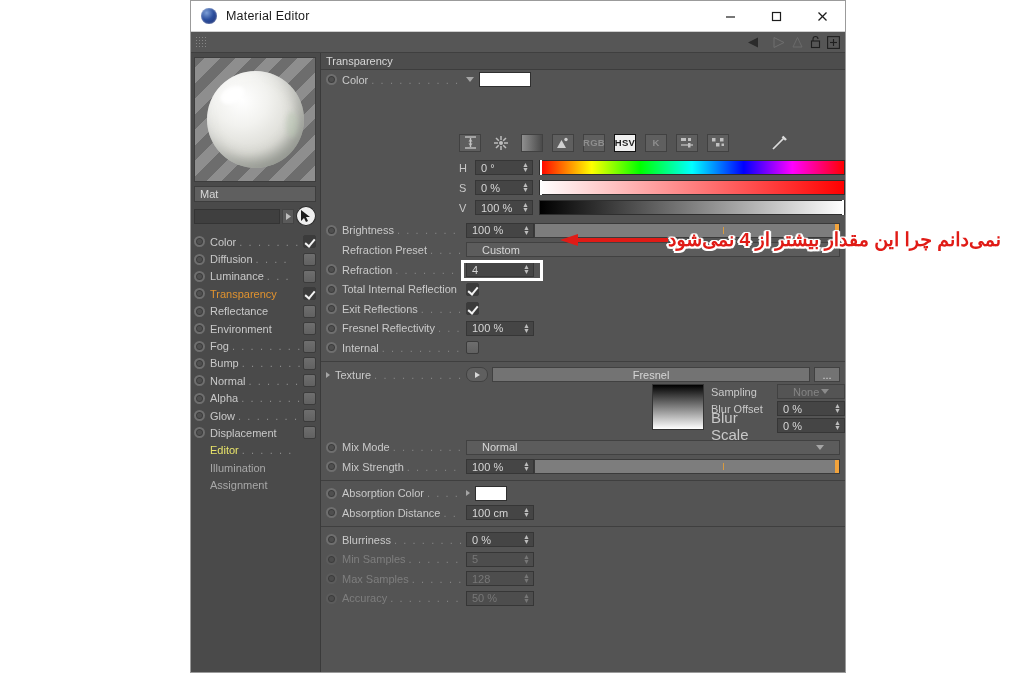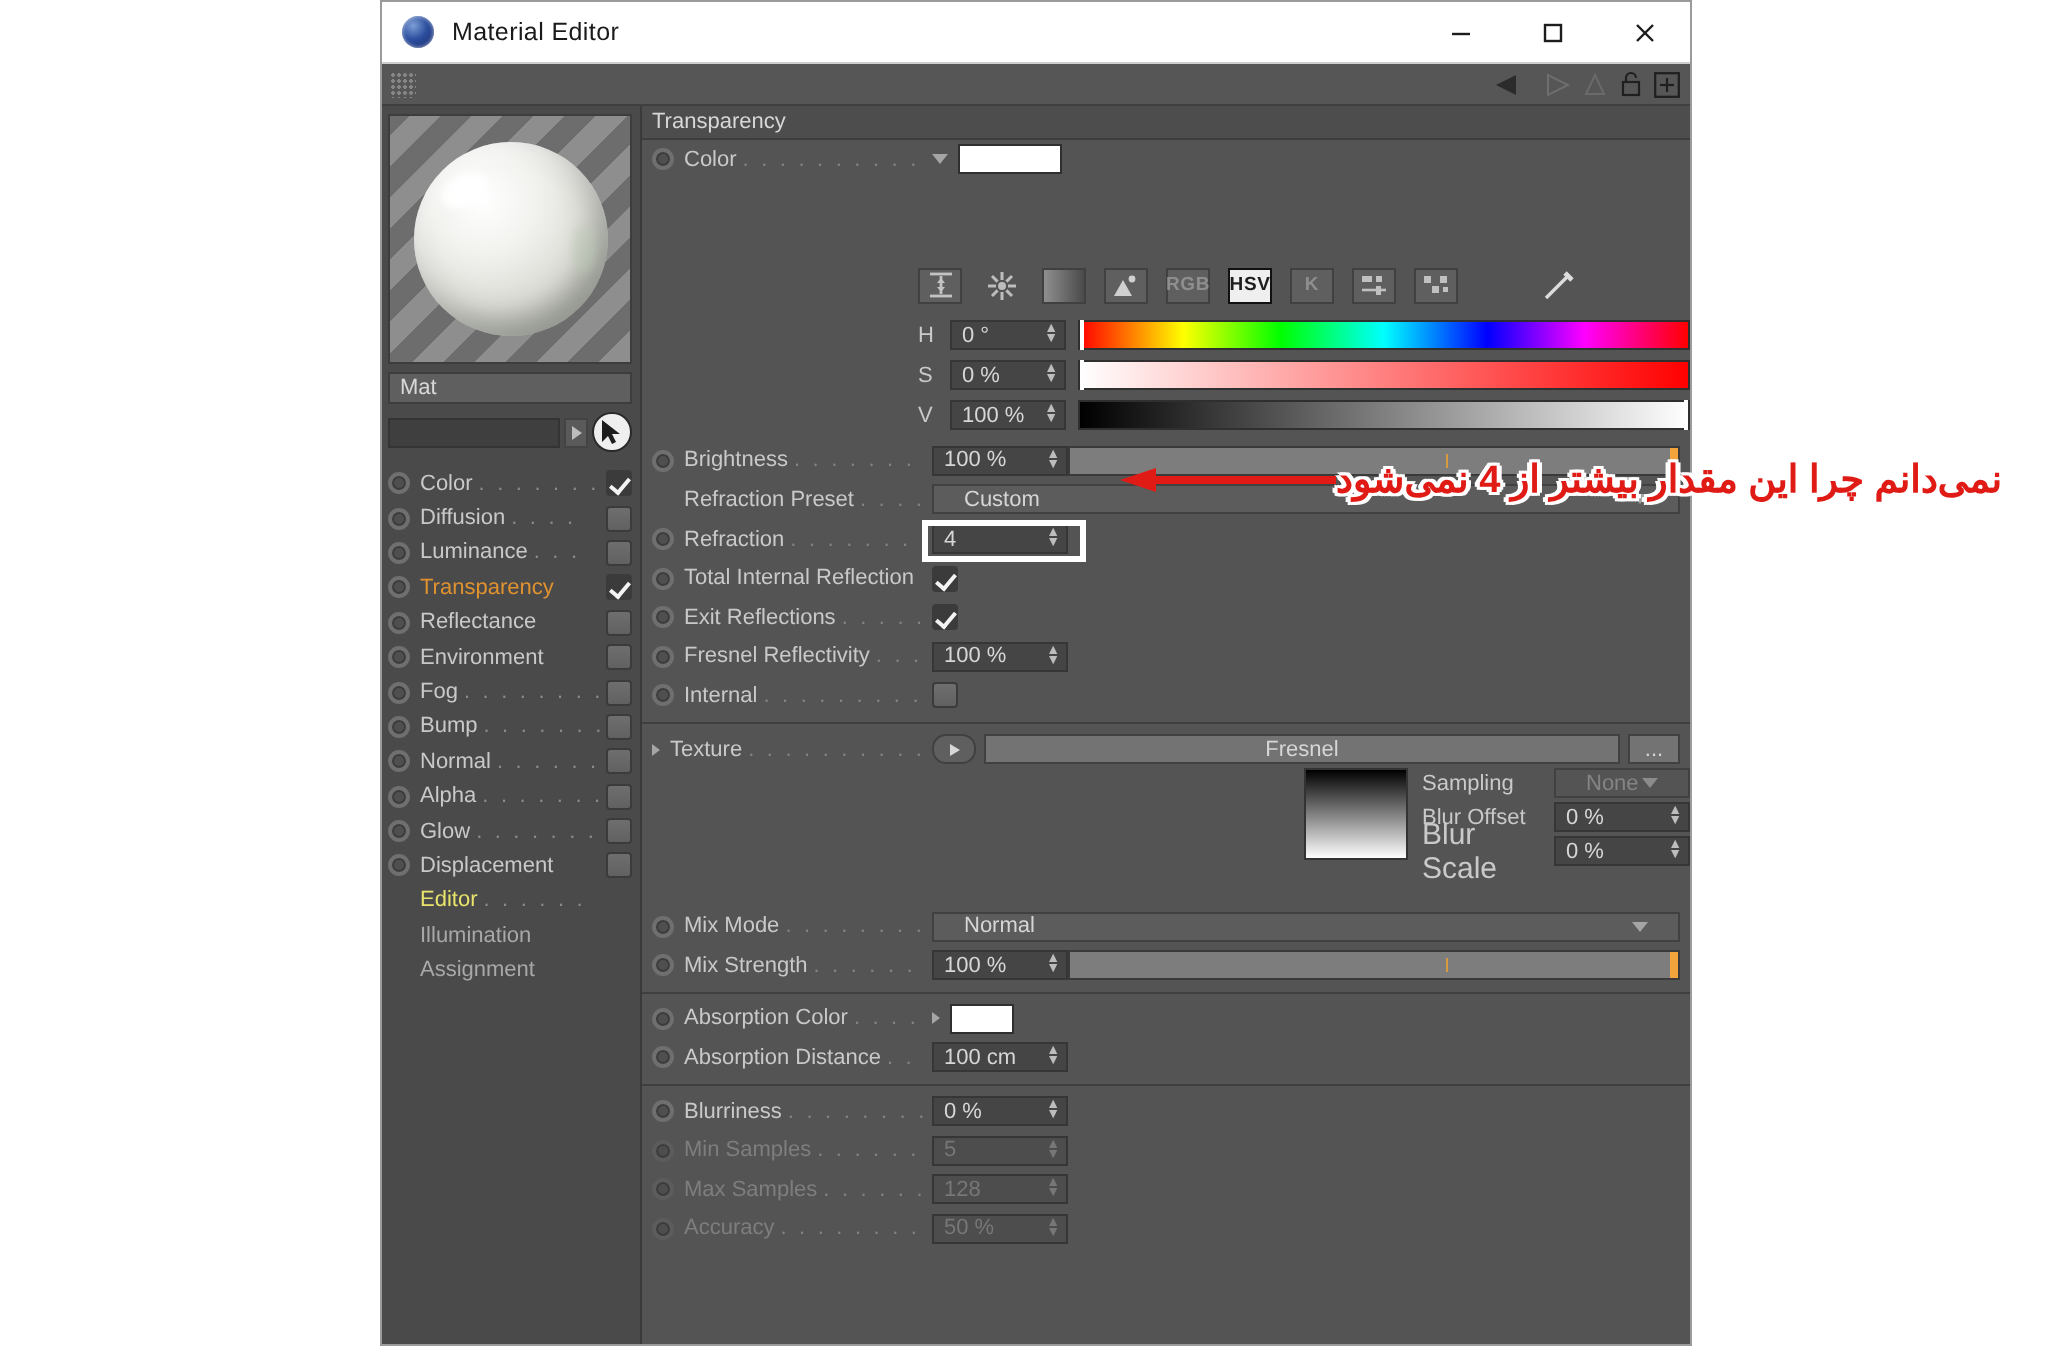--- a/index.html
+++ b/index.html
@@ -537,21 +537,21 @@
           <div style="display:flex;align-items:center;height:15px;">
             <span style="width:66px;font-size:15px;color:#c9c9c9;">Blur Scale</span>
             <div class="numfield" style="width:68px;">
               <span>0 %</span>
                 <span class="spin">▲<br>▼</span>
             </div>
           </div>
         </div>
       </div>
 
-      <div class="row" style="margin-top:20px;">
+      <div class="row" style="margin-top:4px;">
         <div class="rlabel">
           <span class="radio"></span>
           <span class="t">Mix Mode</span>
           <span class="dots">. . . . . . . . . . . .</span>
         </div>
         <div class="combo" style="flex:1;margin-right:5px;">
           <span class="cv">Normal</span>
           <span class="tri down" style="margin-right:0;"></span>
         </div>
       </div>

